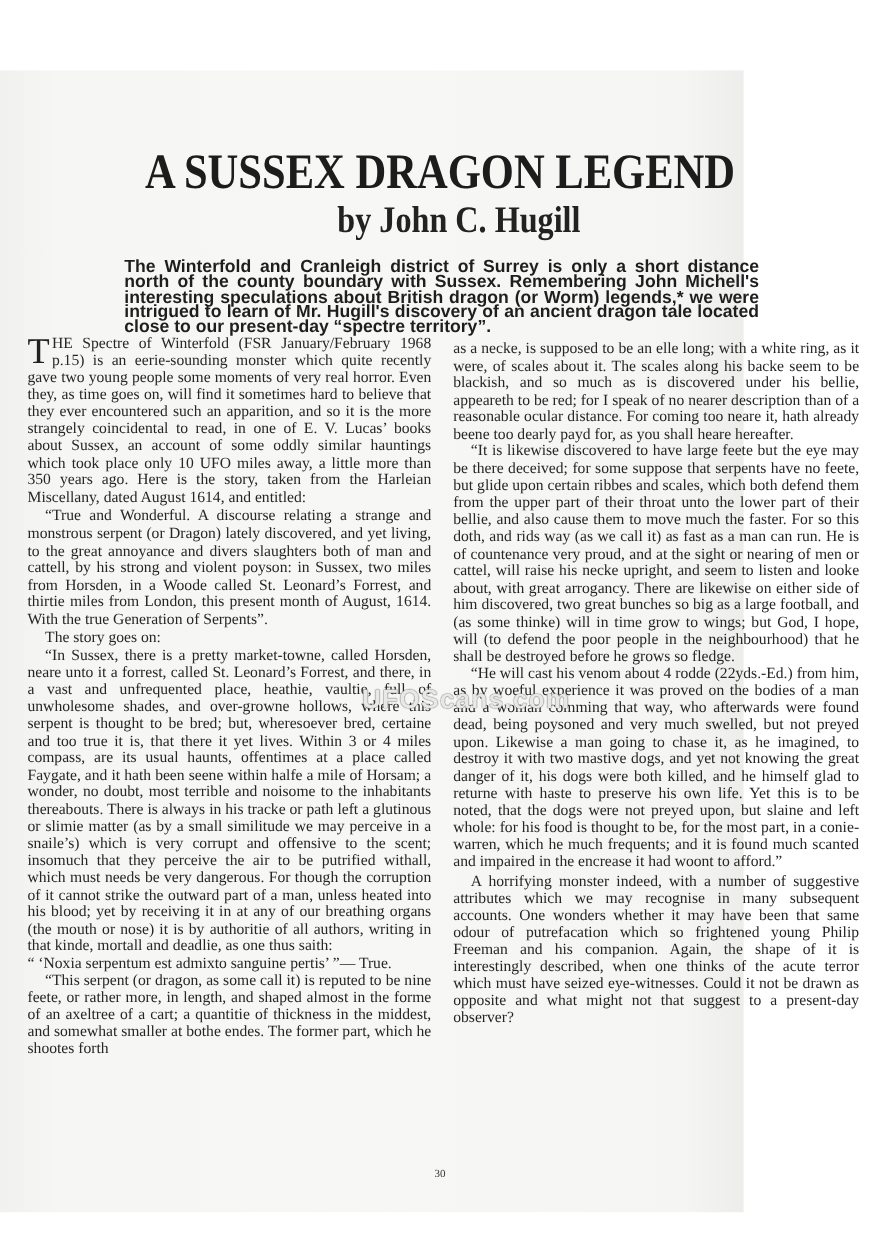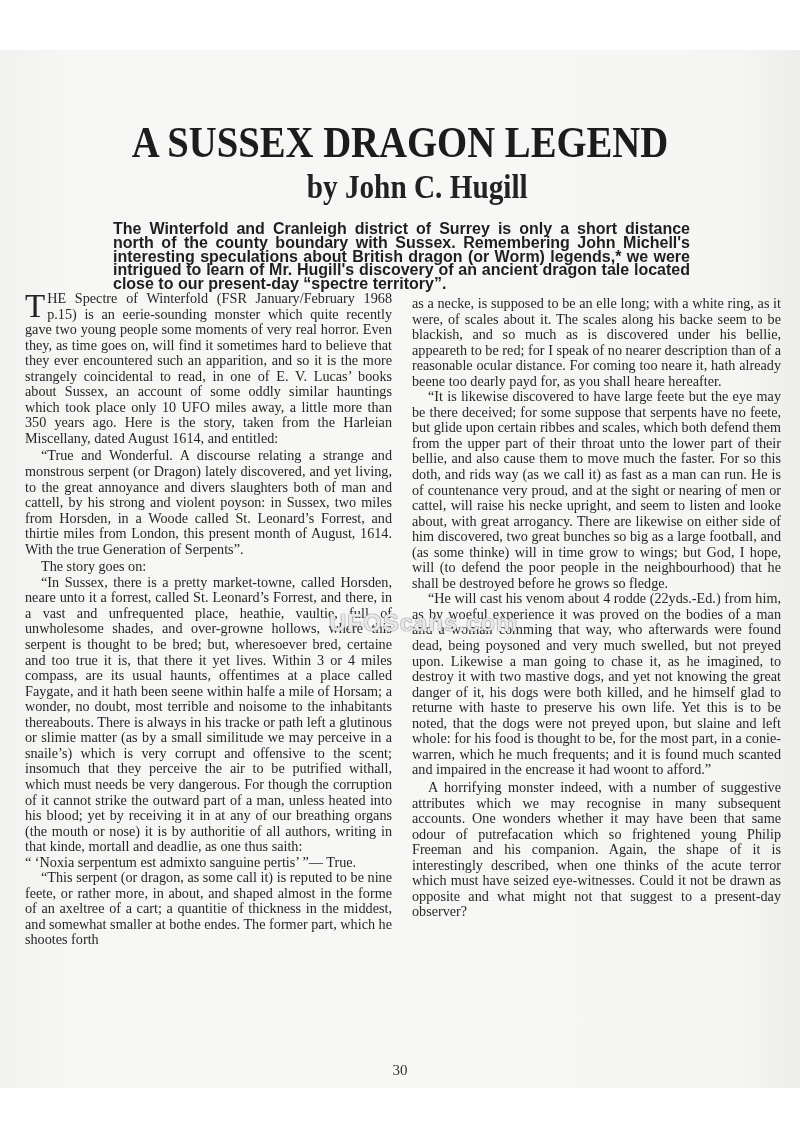--- a/index.html
+++ b/index.html
@@ -1,18 +1,18 @@
 <!DOCTYPE html>
 <html><head>
 <meta charset="utf-8">
 <style>
   html, body { margin: 0; padding: 0; background: #ffffff; }
   body { width: 800px; height: 1132px; position: relative; overflow: hidden; }
   .page {
-    position: absolute; left: 0; top: 50px; width: 800px; height: 1038px;
+    position: absolute; left: 0; top: 64px; width: 676px; height: 1038px;
     background: linear-gradient(90deg, #f1f1ef 0%, #f6f6f4 8%, #f7f7f5 50%, #f5f5f3 92%, #ededeb 100%);
   }
   .title {
     position: absolute; left: 0; top: 68px; width: 800px; text-align: center;
     font-family: "Liberation Serif", serif; font-weight: bold;
     font-size: 45px; letter-spacing: 0px; color: #1c1c1c;
     transform: scaleX(0.86); transform-origin: 400px 0;
     line-height: 48px; margin: 0;
   }
   .byline {
@@ -37,21 +37,21 @@
   .col.right { left: 412px; width: 369px; top: 246px; }
   .col p { margin: 0; }
   .col p.indent { text-indent: 16px; }
   .col p.gap { margin-top: 2px; }
   .dropcap {
     float: left; font-size: 33px; line-height: 28px; margin: 1px 2px 0 0;
     font-family: "Liberation Serif", serif; color: #222;
   }
   .pagenum {
     position: absolute; left: 0; width: 800px; top: 1062px; text-align: center;
-    font-family: "Liberation Serif", serif; font-size: 15px; color: #333;
+    font-family: "Liberation Serif", serif; font-size: 10px; color: #333;
   }
   .watermark {
     position: absolute; left: 305px; top: 559px;
     font-family: "Liberation Sans", sans-serif; font-size: 24px; font-weight: bold;
     color: rgba(255,255,255,0.85); letter-spacing: 1px;
     text-shadow: 0 0 1px #666, 0 0 1px #666;
     margin-left: 24px;
   }
 </style>
 </head>
@@ -61,21 +61,21 @@
   <h1 class="title">A SUSSEX DRAGON LEGEND</h1>
   <h2 class="byline">by John C. Hugill</h2>
   <p class="intro">The Winterfold and Cranleigh district of Surrey is only a short distance north of the county boundary with Sussex. Remembering John Michell's interesting speculations about British dragon (or Worm) legends,* we were intrigued to learn of Mr. Hugill's discovery of an ancient dragon tale located close to our present-day “spectre territory”.</p>
 
   <div class="col left">
     <p><span class="dropcap">T</span><span>HE Spectre of Winterfold (FSR January/February 1968 p.15) is an eerie-sounding monster which quite recently gave two young people some moments of very real horror. Even they, as time goes on, will find it sometimes hard to believe that they ever encountered such an apparition, and so it is the more strangely coincidental to read, in one of E. V. Lucas’ books about Sussex, an account of some oddly similar hauntings which took place only 10 UFO miles away, a little more than 350 years ago. Here is the story, taken from the Harleian Miscellany, dated August 1614, and entitled:</span></p>
     <p class="indent gap">“True and Wonderful. A discourse relating a strange and monstrous serpent (or Dragon) lately discovered, and yet living, to the great annoyance and divers slaughters both of man and cattell, by his strong and violent poyson: in Sussex, two miles from Horsden, in a Woode called St. Leonard’s Forrest, and thirtie miles from London, this present month of August, 1614. With the true Generation of Serpents”.</p>
     <p class="indent gap">The story goes on:</p>
     <p class="indent">“In Sussex, there is a pretty market-towne, called Horsden, neare unto it a forrest, called St. Leonard’s Forrest, and there, in a vast and unfrequented place, heathie, vaultie, full of unwholesome shades, and over-growne hollows, where this serpent is thought to be bred; but, wheresoever bred, certaine and too true it is, that there it yet lives. Within 3 or 4 miles compass, are its usual haunts, offentimes at a place called Faygate, and it hath been seene within halfe a mile of Horsam; a wonder, no doubt, most terrible and noisome to the inhabitants thereabouts. There is always in his tracke or path left a glutinous or slimie matter (as by a small similitude we may perceive in a snaile’s) which is very corrupt and offensive to the scent; insomuch that they perceive the air to be putrified withall, which must needs be very dangerous. For though the corruption of it cannot strike the outward part of a man, unless heated into his blood; yet by receiving it in at any of our breathing organs (the mouth or nose) it is by authoritie of all authors, writing in that kinde, mortall and deadlie, as one thus saith:</p>
     <p>“ ‘Noxia serpentum est admixto sanguine pertis’ ”— True.</p>
-    <p class="indent">“This serpent (or dragon, as some call it) is reputed to be nine feete, or rather more, in about, and shaped almost in the forme of an axeltree of a cart; a quantitie of thickness in the middest, and somewhat smaller at bothe endes. The former part, which he shootes forth</p>
+    <p class="indent">“This serpent (or dragon, as some call it) is reputed to be nine feete, or rather more, in length, and shaped almost in the forme of an axeltree of a cart; a quantitie of thickness in the middest, and somewhat smaller at bothe endes. The former part, which he shootes forth</p>
   </div>
 
   <div class="col right">
     <p>as a necke, is supposed to be an elle long; with a white ring, as it were, of scales about it. The scales along his backe seem to be blackish, and so much as is discovered under his bellie, appeareth to be red; for I speak of no nearer description than of a reasonable ocular distance. For coming too neare it, hath already beene too dearly payd for, as you shall heare hereafter.</p>
     <p class="indent">“It is likewise discovered to have large feete but the eye may be there deceived; for some suppose that serpents have no feete, but glide upon certain ribbes and scales, which both defend them from the upper part of their throat unto the lower part of their bellie, and also cause them to move much the faster. For so this doth, and rids way (as we call it) as fast as a man can run. He is of countenance very proud, and at the sight or nearing of men or cattel, will raise his necke upright, and seem to listen and looke about, with great arrogancy. There are likewise on either side of him discovered, two great bunches so big as a large football, and (as some thinke) will in time grow to wings; but God, I hope, will (to defend the poor people in the neighbourhood) that he shall be destroyed before he grows so fledge.</p>
     <p class="indent">“He will cast his venom about 4 rodde (22yds.-Ed.) from him, as by woeful experience it was proved on the bodies of a man and a woman comming that way, who afterwards were found dead, being poysoned and very much swelled, but not preyed upon. Likewise a man going to chase it, as he imagined, to destroy it with two mastive dogs, and yet not knowing the great danger of it, his dogs were both killed, and he himself glad to returne with haste to preserve his own life. Yet this is to be noted, that the dogs were not preyed upon, but slaine and left whole: for his food is thought to be, for the most part, in a conie-warren, which he much frequents; and it is found much scanted and impaired in the encrease it had woont to afford.”</p>
     <p class="indent gap">A horrifying monster indeed, with a number of suggestive attributes which we may recognise in many subsequent accounts. One wonders whether it may have been that same odour of putrefacation which so frightened young Philip Freeman and his companion. Again, the shape of it is interestingly described, when one thinks of the acute terror which must have seized eye-witnesses. Could it not be drawn as opposite and what might not that suggest to a present-day observer?</p>
   </div>
 
   <div class="watermark">UFOScans.com</div>

